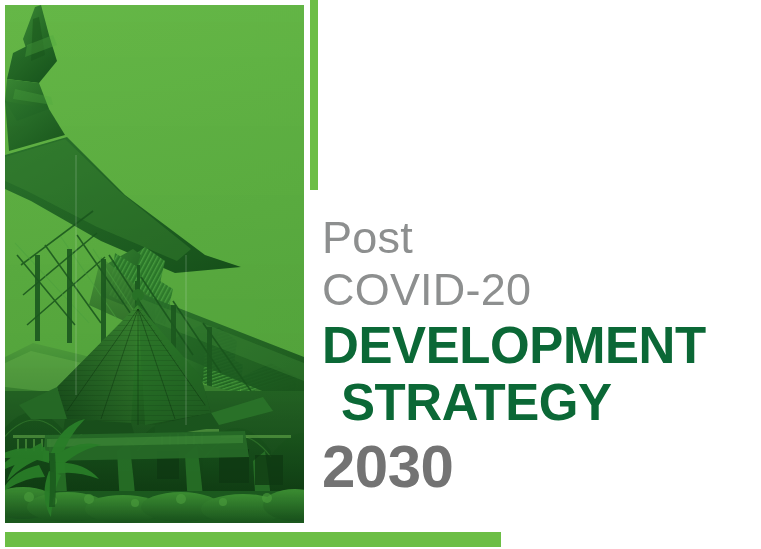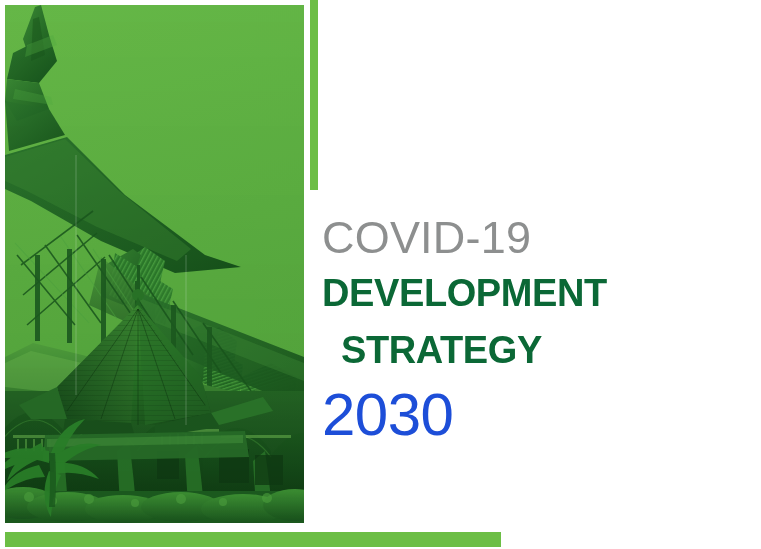--- a/index.html
+++ b/index.html
@@ -81,36 +81,36 @@
     color: #8d8f8f;
     font-size: 45px;
     line-height: 52px;
     font-weight: 400;
     letter-spacing: 0.2px;
     white-space: nowrap;
   }
 
   .headline-line {
     color: #0b6836;
-    font-size: 38px;
+    font-size: 51px;
     line-height: 59px;
     font-weight: 700;
     letter-spacing: -0.4px;
     white-space: nowrap;
   }
   .headline-line.second {
     margin-top: -2px;
     margin-left: 19px;
   }
 
   .year-line {
-    color: #1d4ed8;
+    color: #737373;
     font-size: 60px;
     line-height: 66px;
-    font-weight: 400;
+    font-weight: 700;
     letter-spacing: -0.5px;
     margin-top: 2px;
     white-space: nowrap;
   }
 
   
   .bottom-bar {
     position: absolute;
     left: 5px;
     top: 532px;
@@ -345,21 +345,22 @@
         <rect x="180" y="250" width="2" height="170"></rect>
       </g>
     </svg>
 
     <div class="photo-tint"></div>
   </div>
 
   <div class="accent-rule"></div>
 
   <div class="title-block">
-    <div class="eyebrow-line">COVID-19</div>
+    <div class="eyebrow-line">Post</div>
+    <div class="eyebrow-line">COVID-20</div>
     <div class="headline-line">DEVELOPMENT</div>
     <div class="headline-line second">STRATEGY</div>
     <div class="year-line">2030</div>
   </div>
 
   <div class="bottom-bar"></div>
 
 </div>
 
 </body></html>

